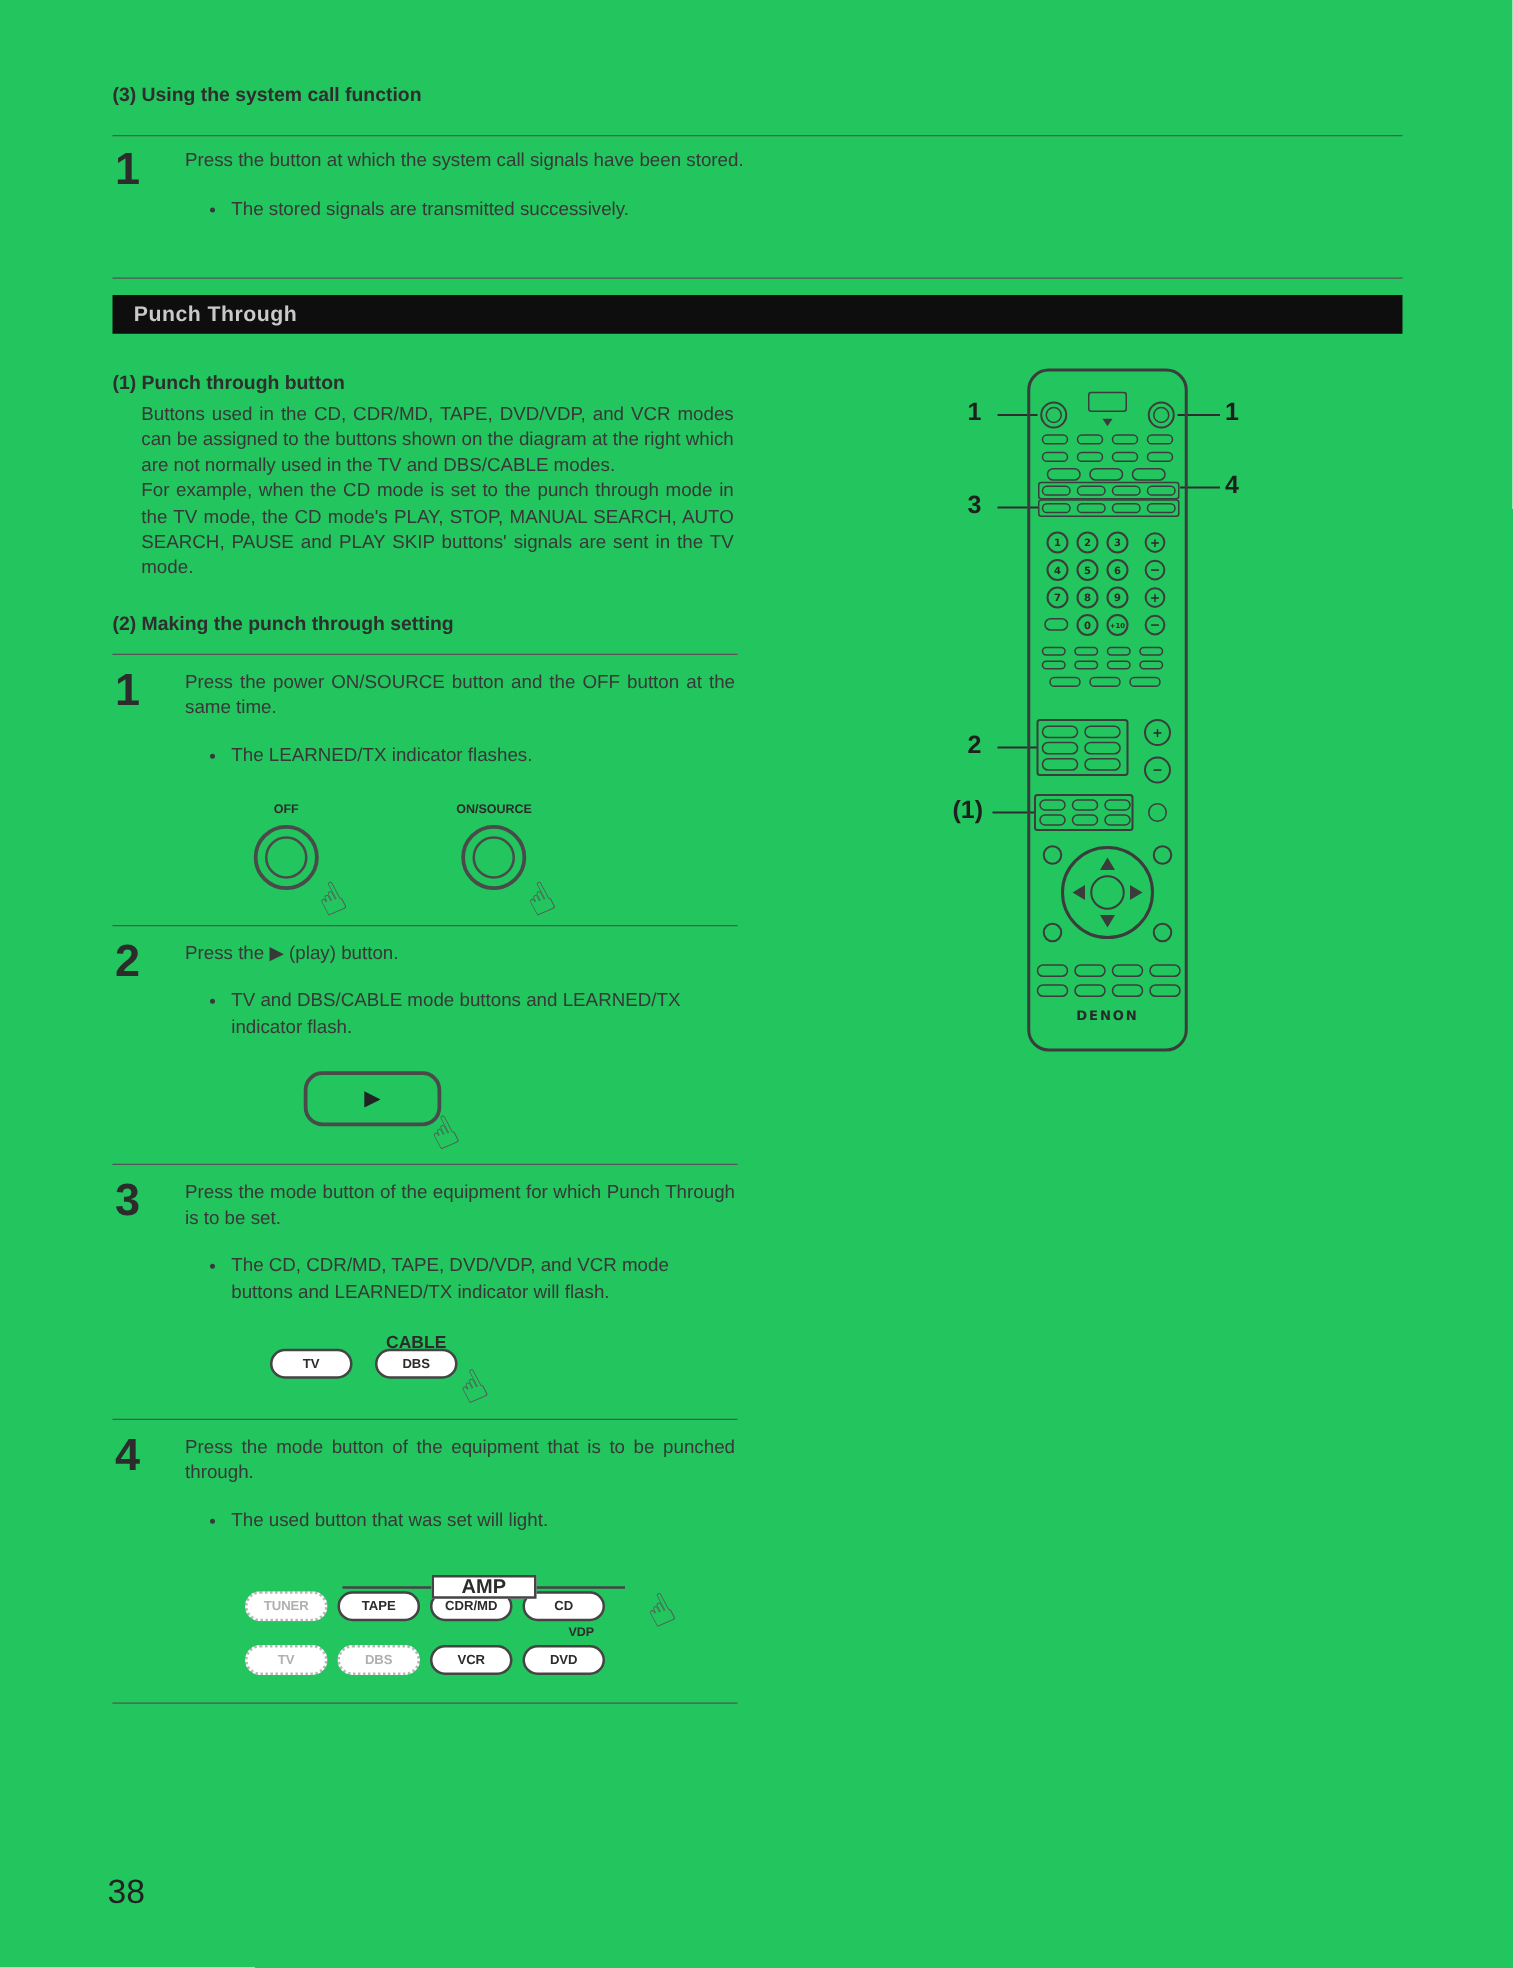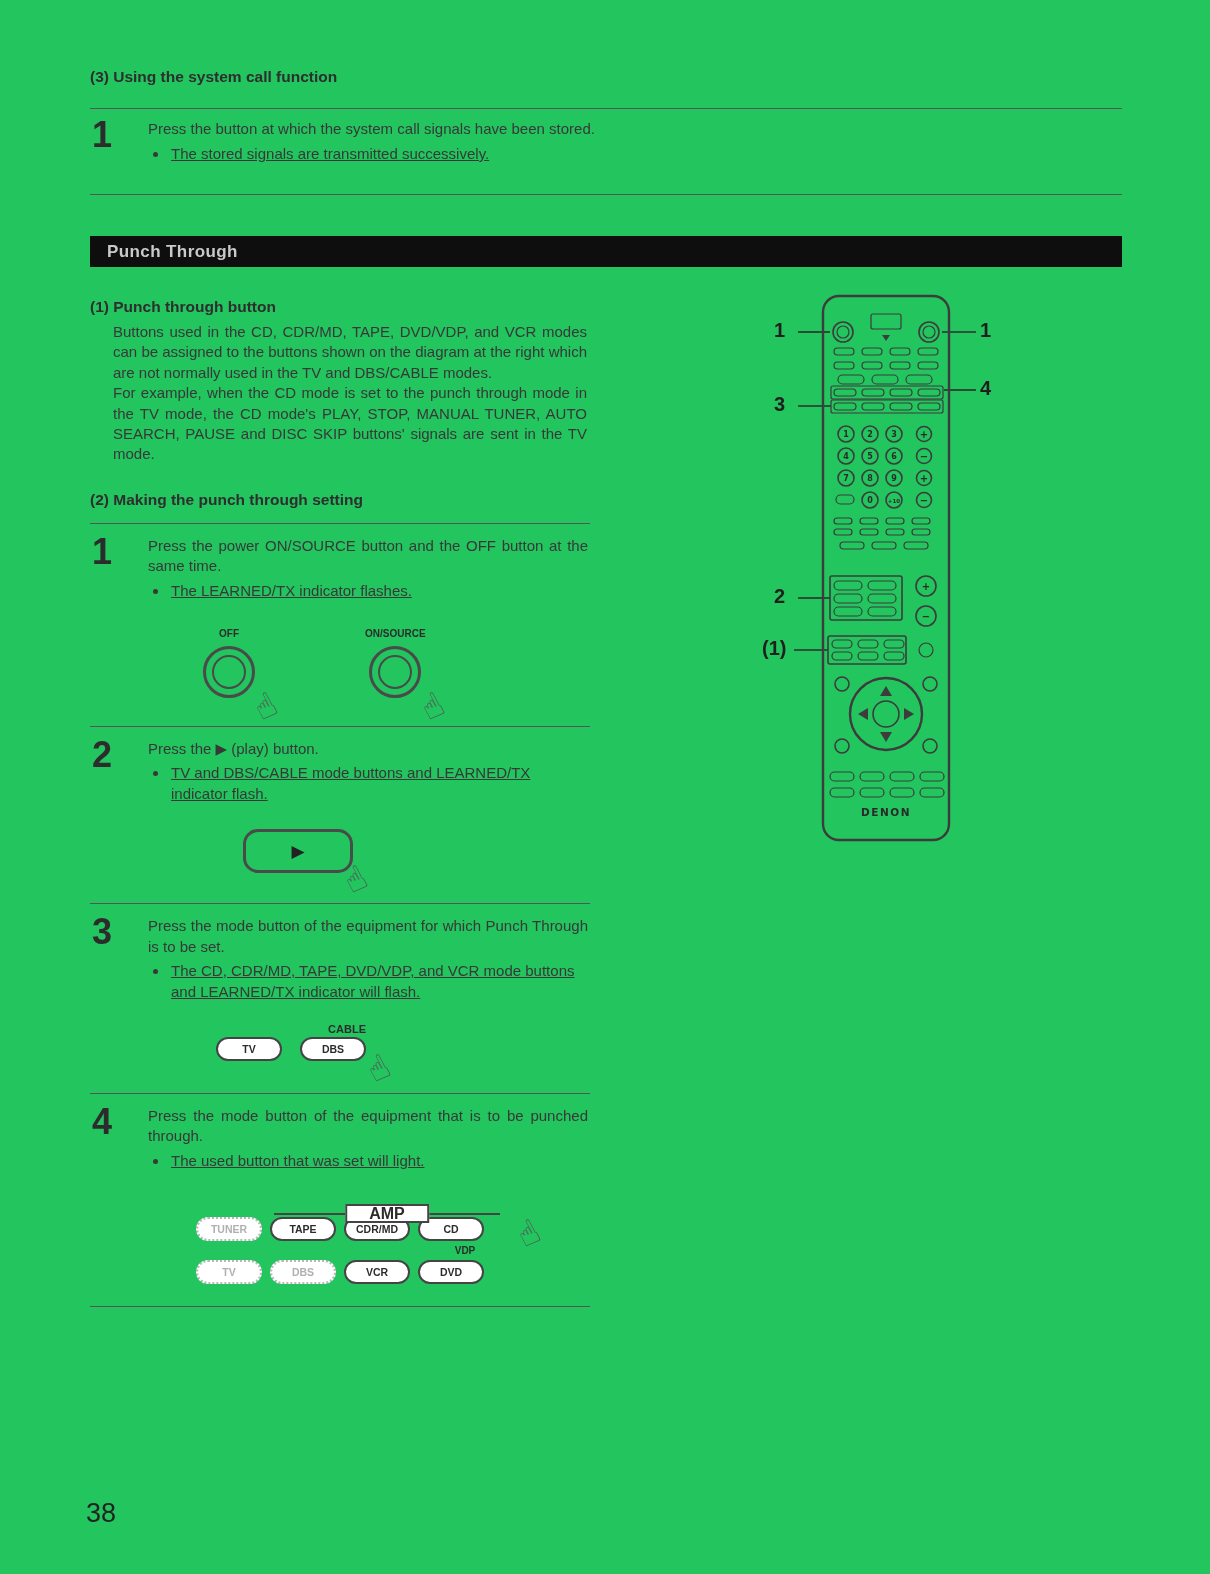--- a/index.html
+++ b/index.html
@@ -8,21 +8,21 @@
 
   
   #top-heading{position:absolute;left:90px;top:68px;font-size:15.5px;font-weight:bold;color:#2e2e2e;}
   #top-step{position:absolute;left:90px;top:108px;width:1032px;
             border-top:1.5px solid #555;border-bottom:1.5px solid #555;
             padding:10px 0 26px;box-sizing:border-box;}
   .stepnum{position:absolute;left:2px;top:8px;font-size:36px;font-weight:bold;line-height:1;color:#2c2c2c;}
   .stepbody{margin-left:58px;}
   .stepbody p{margin:0;text-align:justify;line-height:1.38;}
   ul.bul{margin:3px 0 0 17px;padding:0;}
-  ul.bul li{margin:4px;padding-left:2px;line-height:1.38;text-decoration:underline;}
+  ul.bul li{margin:18px;padding-left:2px;line-height:1.38;}
 
   
   #banner{position:absolute;left:90px;top:236px;width:1032px;height:31px;background:#0e0e0e;
           color:#c9c9c9;font-weight:bold;font-size:17px;line-height:31px;padding-left:17px;
           box-sizing:border-box;letter-spacing:0.4px;}
 
   
   #left-col{position:absolute;left:90px;top:282px;width:500px;}
   .sec-heading{font-size:15.5px;font-weight:bold;color:#2e2e2e;margin:16px 0 6px 0;}
   .indent-para{margin:0 0 0 23px;width:474px;text-align:justify;line-height:1.36;}
@@ -44,21 +44,21 @@
   .pwr-btn .hand{right:-24px;bottom:-28px;}
 
   .fig2{margin:24px 0 8px 95px;width:110px;position:relative;}
   .play-btn{width:104px;height:38px;border:3px solid #4a4a4a;border-radius:15px;
             display:flex;align-items:center;justify-content:center;
             font-size:17px;color:#222;position:relative;font-family:"DejaVu Sans",sans-serif;}
   .fig2 .hand{right:-16px;bottom:-26px;}
 
   .fig3{display:flex;gap:18px;margin:20px 0 10px 68px;position:relative;width:220px;}
   .f3cell{text-align:center;}
-  .f3label{font-size:11px;font-weight:bold;height:14px;color:#2c2c2c;text-align:right;}
+  .f3label{font-size:14px;font-weight:bold;height:14px;color:#2c2c2c;}
   .oval{width:66px;height:24px;border:2px solid #444;border-radius:13px;display:flex;
         align-items:center;justify-content:center;font-size:10.5px;font-weight:bold;
         color:#2c2c2c;box-sizing:border-box;background:#fff;}
   .oval.faded{border:2px dotted #b8b8b8;color:#b0b0b0;}
   .fig3 .hand{left:152px;top:28px;}
 
   .fig4{margin:24px 0 0 48px;position:relative;width:330px;}
   .f4-bracket{margin-left:78px;width:226px;height:17px;position:relative;border-bottom:2.5px solid #444;}
   .amp-box{position:absolute;left:50%;bottom:-10px;transform:translateX(-50%);
            border:2.5px solid #444;background:#fff;padding:0 22px;font-weight:bold;
@@ -106,21 +106,21 @@
           <li>The stored signals are transmitted successively.</li>
         </ul>
     </div>
   </div>
 
   <div id="banner">Punch Through</div>
 
   <div id="left-col">
     <div class="sec-heading">(1) Punch through button</div>
     <p class="indent-para">Buttons used in the CD, CDR/MD, TAPE, DVD/VDP, and VCR modes can be assigned to the buttons shown on the diagram at the right which are not normally used in the TV and DBS/CABLE modes.</p>
-    <p class="indent-para">For example, when the CD mode is set to the punch through mode in the TV mode, the CD mode's PLAY, STOP, MANUAL TUNER, AUTO SEARCH, PAUSE and DISC SKIP buttons' signals are sent in the TV mode.</p>
+    <p class="indent-para">For example, when the CD mode is set to the punch through mode in the TV mode, the CD mode's PLAY, STOP, MANUAL SEARCH, AUTO SEARCH, PAUSE and PLAY SKIP buttons' signals are sent in the TV mode.</p>
 
     <div class="sec-heading" id="s2-heading">(2) Making the punch through setting</div>
 
     <div id="steps">
 
       <div class="step">
         <div class="stepnum">1</div>
         <div class="stepbody">
           <p>Press the power ON/SOURCE button and the OFF button at the same time.</p>
           <ul class="bul">

